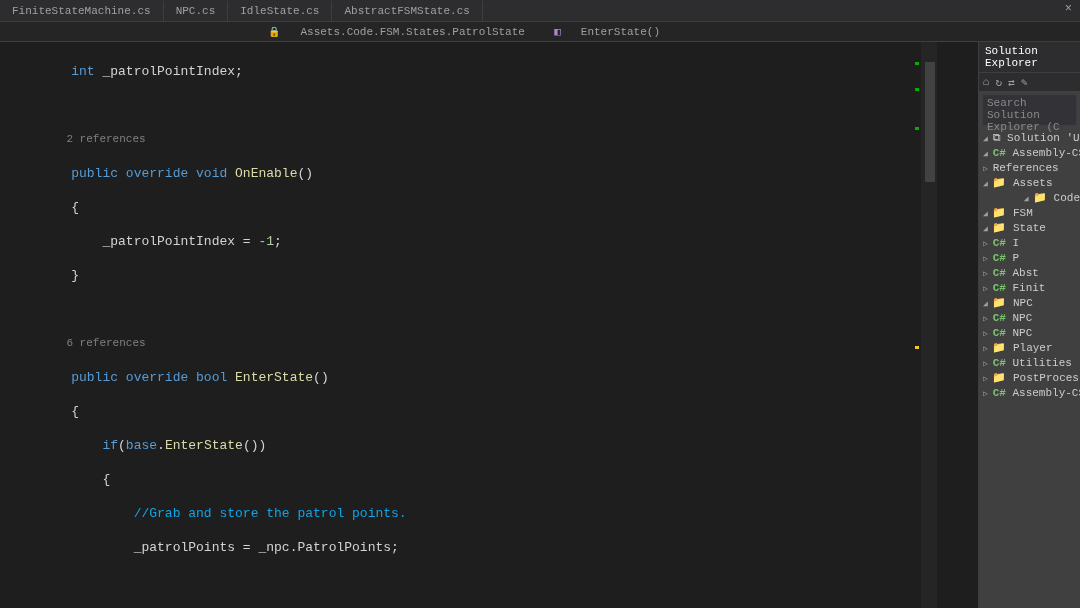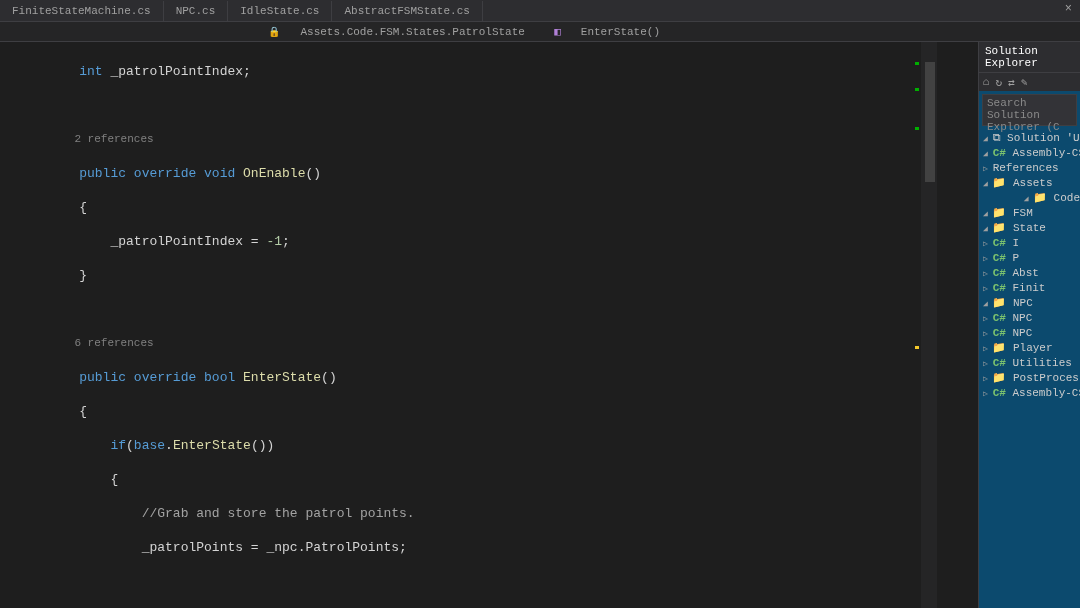--- a/index.html
+++ b/index.html
@@ -47,40 +47,39 @@
     display: flex;
     flex: 1;
     min-height: 0;
   }
   .editor-wrap {
     flex: 1;
     display: flex;
     flex-direction: column;
     position: relative;
     min-width: 0;
-    margin-left: 8px;
   }
   .editor {
     flex: 1;
     background: #1e1e1e;
     overflow: hidden;
     position: relative;
   }
   .code {
     position: absolute;
     left: 40px; top: 0; right: 0;
     white-space: pre;
     line-height: 17px;
     font-size: 13px;
     padding-top: 4px;
   }
   .code .ln { display:block; height:17px; }
   .kw { color: #569cd6; }
   .method { color: #dcdcaa; }
-  .comment { color: #a3a3a3; }
+  .comment { color: #0ea5e9; }
   .number { color: #b5cea8; }
   .paren { color:#d4d4d4; }
   .codelens { color:#808080; font-size:11px; height:17px; display:block; }
   
   .vscrollbar {
     position:absolute; right:0; top:0; bottom:0;
     width:16px;
     background:#252526;
   }
   .vscroll-thumb {
@@ -90,21 +89,21 @@
   }
   .ov-track {
     position:absolute; right:18px; top:0; bottom:0; width:4px;
   }
   .ov-mark { position:absolute; right:0; width:4px; height:3px; }
   .ov-green { background:#00b000; }
   .ov-yellow { background:#f3c82b; }
   
   .panel {
     width: 102px;
-    background: #0c4a6e;
+    background: #404040;
     border-left: 1px solid #3e3e42;
     display: flex;
     flex-direction: column;
     font-size: 11px;
     color: #cccccc;
     overflow: hidden;
     margin-left: 41px;
   }
   .panel-title {
     background: #2d2d30;

